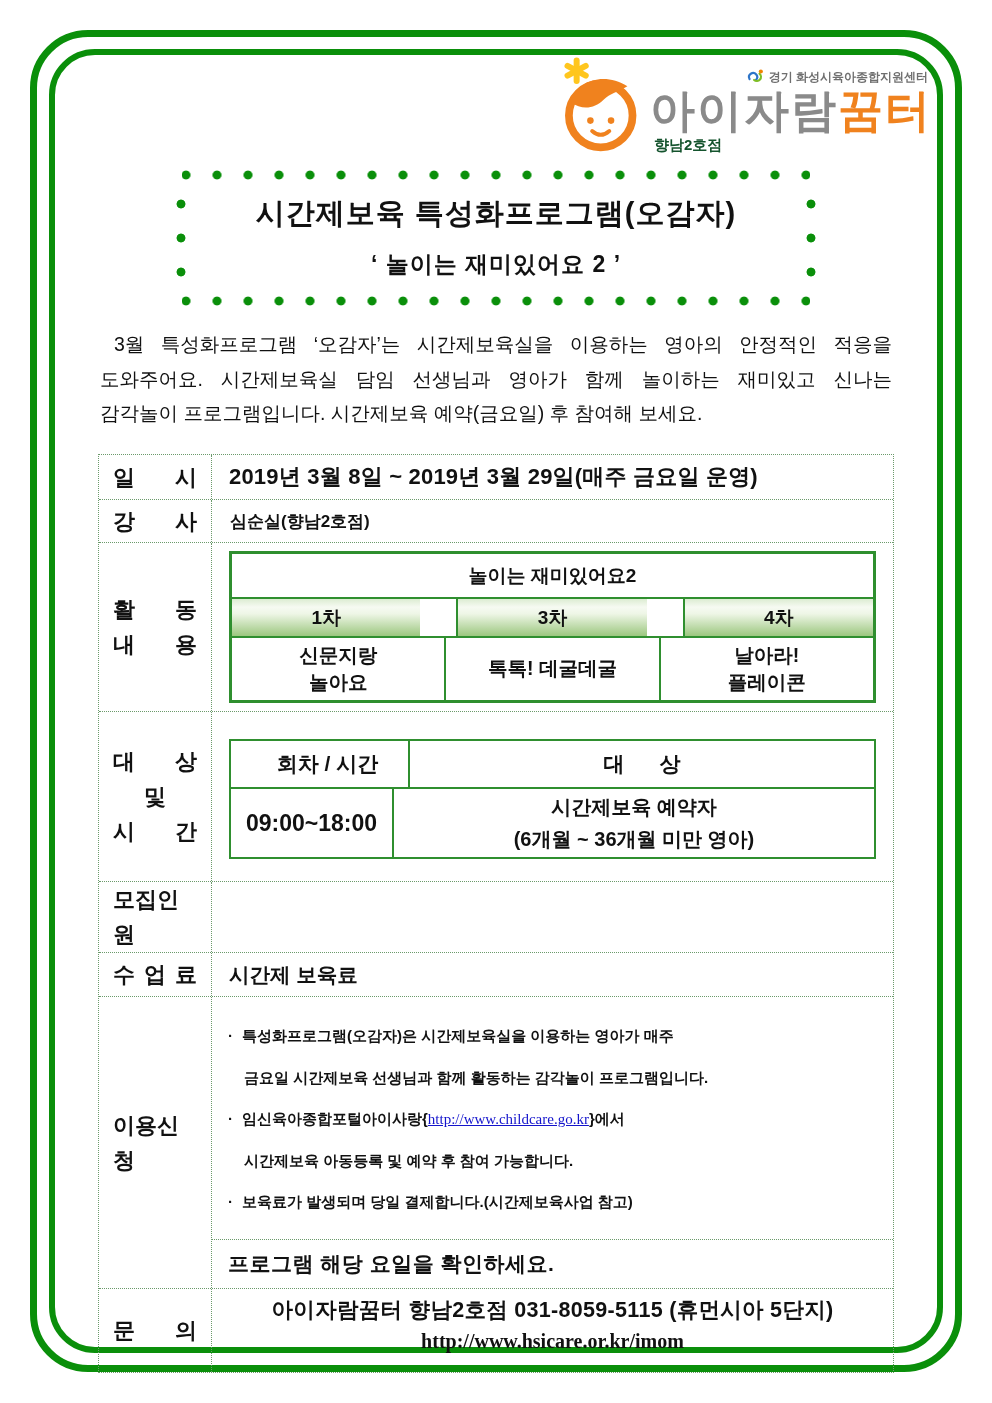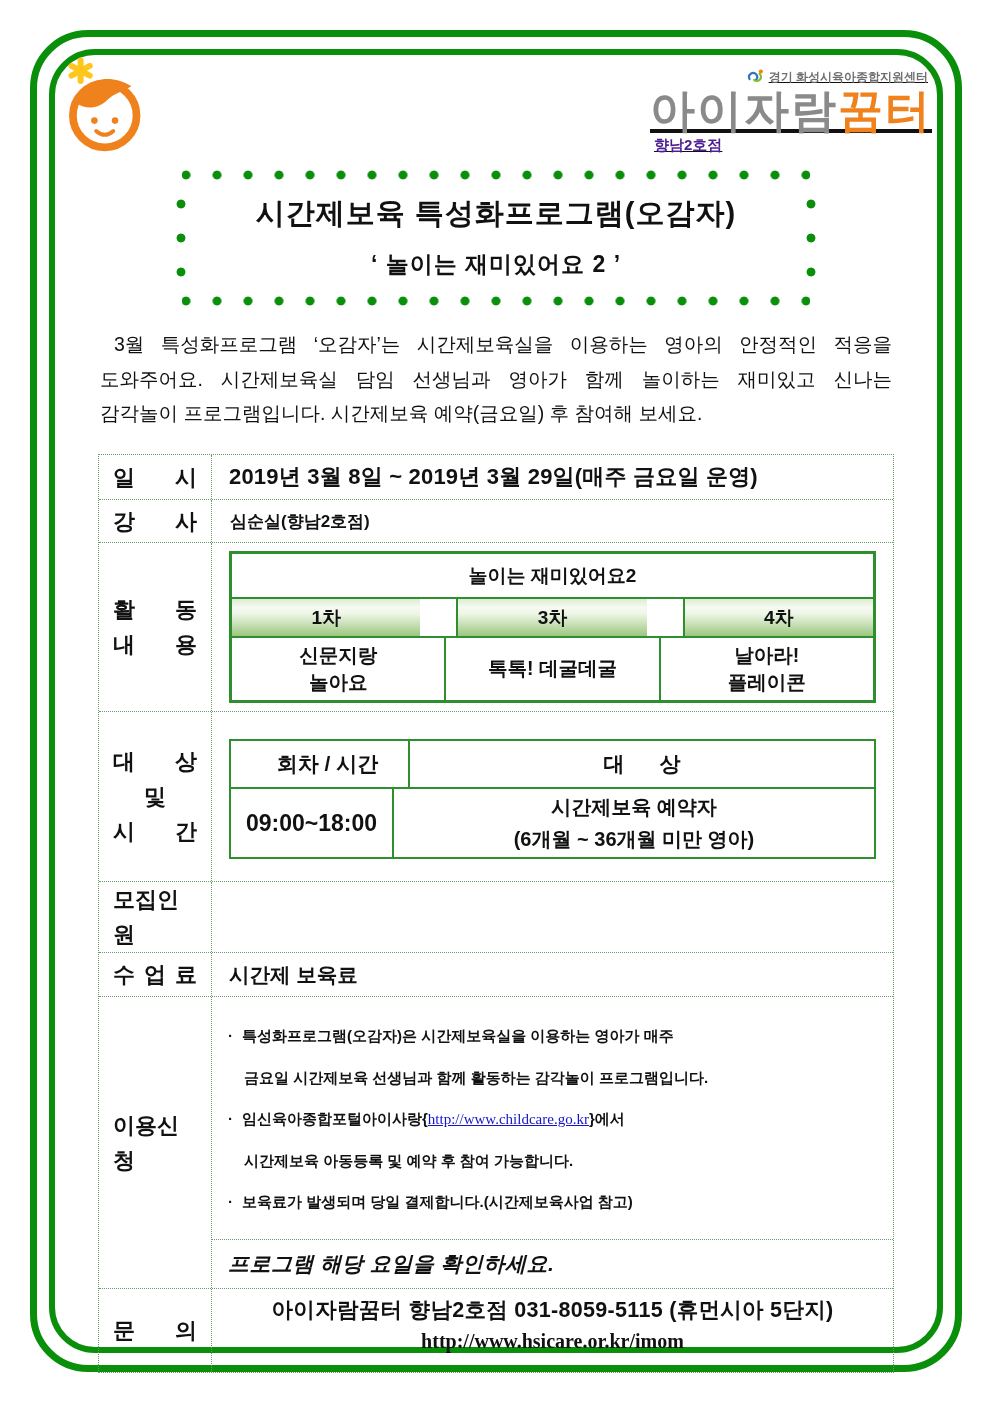--- a/index.html
+++ b/index.html
@@ -24,28 +24,28 @@
     border:7px solid var(--frame-green);border-radius:58px;
   }
   .frame-inner{
     position:absolute;left:12px;top:12px;right:12px;bottom:12px;
     border:6px solid var(--frame-green);border-radius:46px;
   }
   
   .content{position:absolute;left:60px;top:56px;width:872px;}
 
   
-  .logo-row{display:flex;justify-content:space-between;align-items:flex-start;gap:8px;height:102px;text-decoration:underline;}
+  .logo-row{display:flex;justify-content:flex-end;align-items:flex-start;gap:8px;height:102px;}
   .logo-face{width:86px;height:100px;flex:0 0 86px;}
   .logo-text{padding-top:12px;}
   .org-line{display:flex;align-items:center;justify-content:flex-end;gap:5px;
     font-size:12px;font-weight:700;color:#6f6f6f;margin-bottom:1px;margin-right:4px;}
   .name-line{font-size:45px;font-weight:800;line-height:1.05;letter-spacing:2px;color:var(--logo-gray);white-space:nowrap;}
   .name-orange{color:var(--logo-orange);}
-  .branch{font-size:15px;font-weight:700;color:#4c1d95;margin-top:2px;margin-left:4px;}
+  .branch{font-size:15px;font-weight:700;color:#14532d;margin-top:2px;margin-left:4px;}
 
   
   .title-box{
     position:relative;width:600px;margin:12px auto 0;padding:24px 20px 26px;
   }
   .title-box::before,.title-box::after{
     content:"";position:absolute;left:6px;right:6px;height:10px;
     background-image:radial-gradient(circle at center,var(--frame-green) 4.1px,transparent 4.8px);
     background-size:31px 10px;background-repeat:repeat-x;background-position:center;
   }
@@ -121,21 +121,21 @@
   .apply-main .ln{margin-bottom:18px;line-height:1.55;}
   .apply-main .ln.indent{padding-left:16px;}
   .apply-main .dot{margin-right:9px;}
   .childcare-link{
     color:var(--link-blue);text-decoration:underline;cursor:pointer;
     font-family:"Liberation Serif","DejaVu Serif",serif;font-weight:500;
   }
   .apply-notice{
     border-top:1px dotted var(--table-border);min-height:49px;box-sizing:border-box;
     display:flex;align-items:center;padding-left:16px;
-    font-size:21px;font-weight:800;font-style:italic;letter-spacing:0.5px;
+    font-size:21px;font-weight:800;letter-spacing:0.5px;
   }
 
   
   .r-contact .tcell{min-height:83px;display:flex;flex-direction:column;justify-content:flex-start;text-align:center;gap:6px;padding:6px 0;}
   .contact-line1{font-size:21.5px;font-weight:700;letter-spacing:0.3px;}
   .contact-line2{font-family:"Liberation Serif","DejaVu Serif",serif;font-size:20px;font-weight:700;}
 </style>
 </head>
 <body>
 

